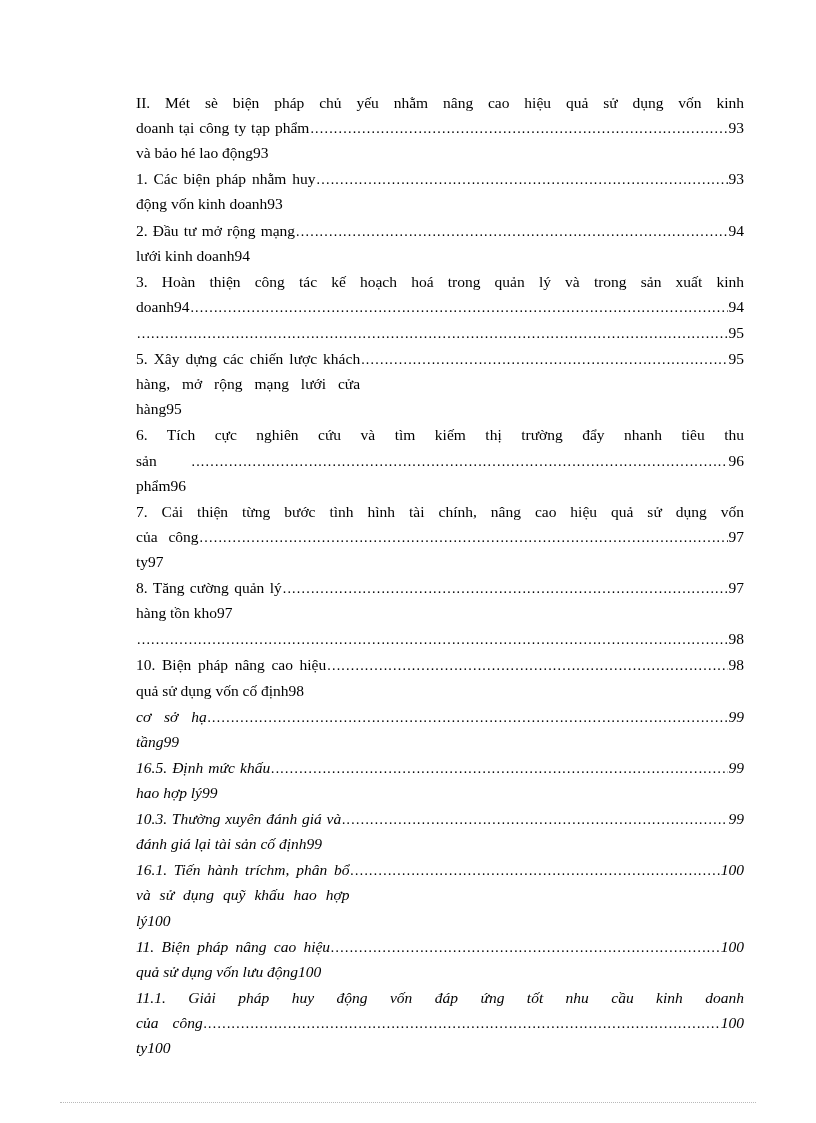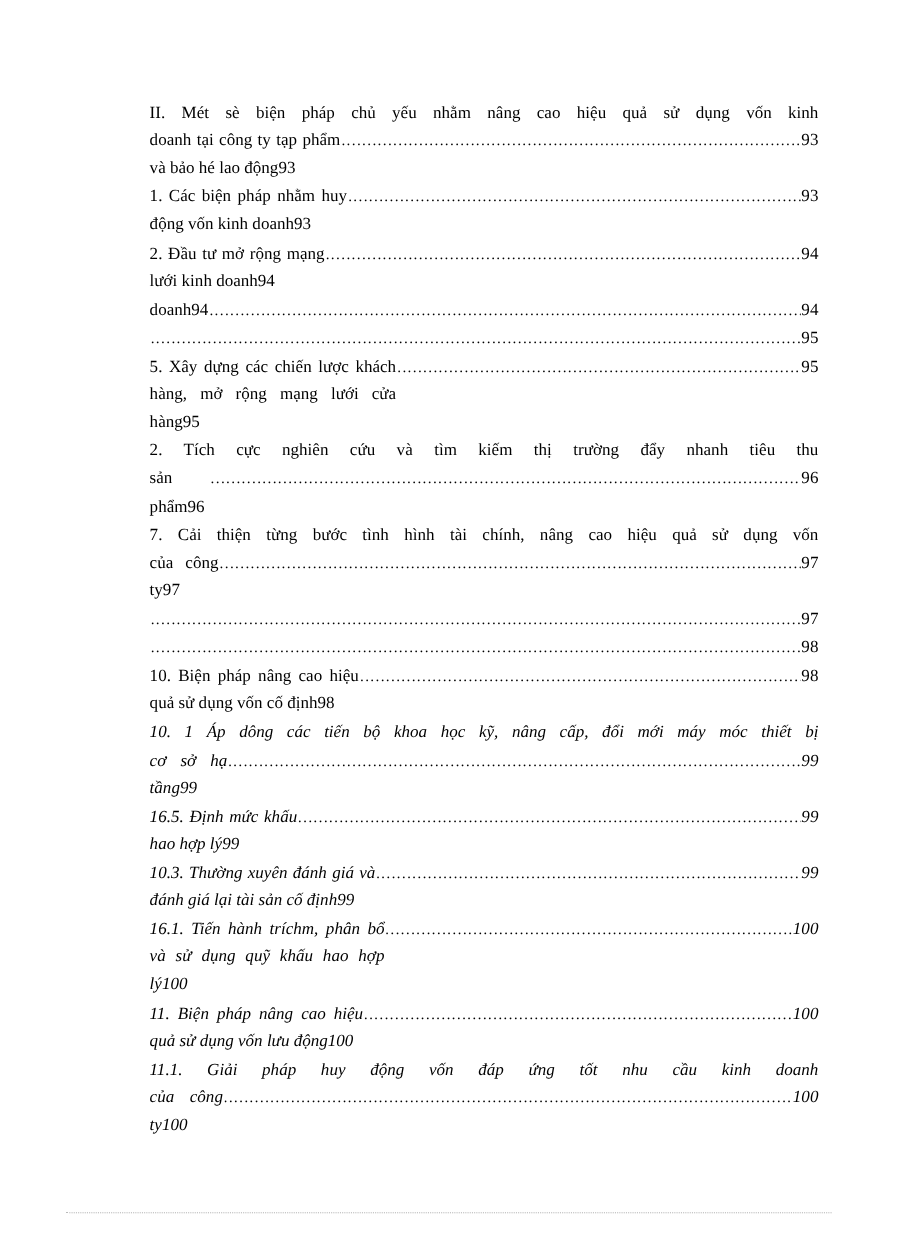--- a/index.html
+++ b/index.html
@@ -97,76 +97,77 @@
         </div>
       </div>
       <div class="toc-entry">
         <div class="line">
           <span class="txt">2. Đầu tư mở rộng mạng lưới kinh doanh94</span>
           <span class="leader">............................................................................................................................................................</span>
           <span class="pageno">94</span>
         </div>
       </div>
       <div class="toc-entry">
+        <div class="wrap-first">3.  Hoàn  thiện  công  tác  kế  hoạch  hoá  trong  quản  lý  và  trong  sản  xuất  kinh</div>
         <div class="line">
           <span class="txt">doanh94</span>
           <span class="leader">............................................................................................................................................................</span>
           <span class="pageno">94</span>
         </div>
       </div>
       <div class="toc-entry">
         <div class="line">
           <span class="leader">............................................................................................................................................................</span>
           <span class="pageno">95</span>
         </div>
       </div>
       <div class="toc-entry">
         <div class="line">
           <span class="txt">5. Xây dựng các chiến lược khách hàng, mở rộng mạng lưới cửa hàng95</span>
           <span class="leader">............................................................................................................................................................</span>
           <span class="pageno">95</span>
         </div>
       </div>
       <div class="toc-entry">
-        <div class="wrap-first">2. Tích cực nghiên cứu và tìm kiếm thị trường đẩy nhanh tiêu thu</div>
+        <div class="wrap-first">6. Tích cực nghiên cứu và tìm kiếm thị trường đẩy nhanh tiêu thu</div>
         <div class="line">
           <span class="txt">sản phẩm96</span>
           <span class="leader">............................................................................................................................................................</span>
           <span class="pageno">96</span>
         </div>
       </div>
       <div class="toc-entry">
         <div class="wrap-first">7.  Cải  thiện  từng  bước  tình  hình  tài  chính,  nâng  cao  hiệu  quả  sử  dụng  vốn</div>
         <div class="line">
           <span class="txt">của công ty97</span>
           <span class="leader">............................................................................................................................................................</span>
           <span class="pageno">97</span>
         </div>
       </div>
       <div class="toc-entry">
         <div class="line">
+          <span class="txt">8. Tăng cường quản lý hàng tồn kho97</span>
           <span class="leader">............................................................................................................................................................</span>
           <span class="pageno">97</span>
         </div>
       </div>
       <div class="toc-entry">
         <div class="line">
           <span class="leader">............................................................................................................................................................</span>
           <span class="pageno">98</span>
         </div>
       </div>
       <div class="toc-entry">
         <div class="line">
           <span class="txt">10. Biện pháp nâng cao hiệu quả sử dụng vốn cố định98</span>
           <span class="leader">............................................................................................................................................................</span>
           <span class="pageno">98</span>
         </div>
       </div>
       <div class="toc-entry italic">
-        <div class="wrap-first">10. 1 Áp dông các tiến bộ khoa học kỹ, nâng cấp, đổi mới máy móc thiết bị</div>
         <div class="line">
           <span class="txt">cơ sở hạ tầng99</span>
           <span class="leader">............................................................................................................................................................</span>
           <span class="pageno">99</span>
         </div>
       </div>
       <div class="toc-entry italic">
         <div class="line">
           <span class="txt">16.5. Định mức khấu hao hợp lý99</span>
           <span class="leader">............................................................................................................................................................</span>

